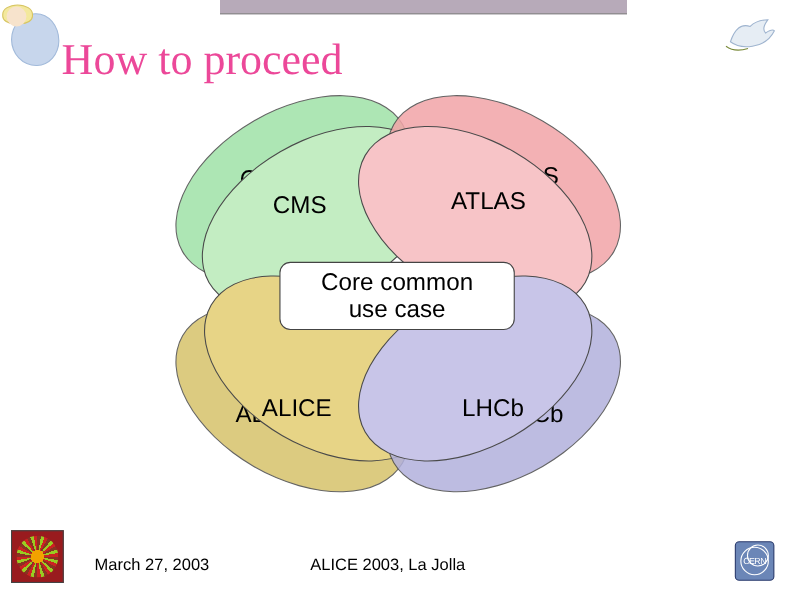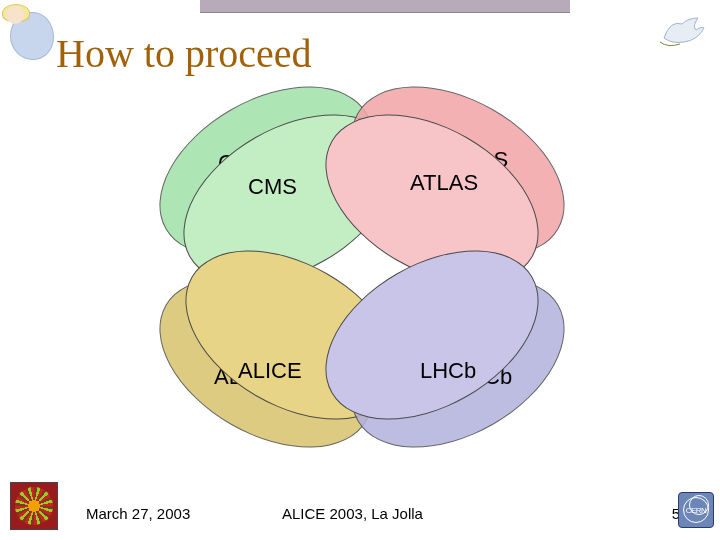--- a/index.html
+++ b/index.html
@@ -63,21 +63,21 @@
     right: 14px;
     width: 48px;
     height: 36px;
   }
   .title {
     position: absolute;
     top: 30px;
     left: 56px;
     font-family: "Times New Roman", Times, serif;
     font-size: 40px;
-    color: #a16207;
+    color: #ec4899;
   }
   .diagram {
     position: absolute;
     top: 100px;
     left: 110px;
     width: 500px;
     height: 380px;
   }
   .ellipse {
     position: absolute;
@@ -136,21 +136,21 @@
     position: absolute;
     inset: 4px;
     background:
       radial-gradient(circle at 50% 50%, #f2a200 0 6px, transparent 6px),
       repeating-conic-gradient(from 0deg, #832 0 10deg, #9c2 10deg 20deg, #c22 20deg 30deg);
     border-radius: 50%;
   }
   .cern-logo {
     position: absolute;
     bottom: 12px;
-    right: 6px;
+    right: 16px;
     width: 34px;
     height: 34px;
     border: 1px solid #2a3a6c;
     border-radius: 4px;
     background: #6b86b7;
     display: flex;
     align-items: center;
     justify-content: center;
     color: #fff;
     font-family: Arial, sans-serif;
@@ -198,20 +198,24 @@
   <div class="ellipse bg" style="left:40px; top:192px; width:230px; height:140px; background:#d6c26b; transform:rotate(30deg);"></div>
   <div class="lbl" style="left:104px; top:264px;">ALICE</div>
   <div class="ellipse" style="left:66px; top:164px; width:230px; height:140px; background:#e7d486; transform:rotate(30deg);"></div>
   <div class="lbl" style="left:128px; top:258px;">ALICE</div>
 
   <div class="ellipse bg" style="left:232px; top:192px; width:230px; height:140px; background:#b2b1dc; transform:rotate(-30deg);"></div>
   <div class="lbl" style="left:346px; top:264px;">LHCb</div>
   <div class="ellipse" style="left:206px; top:164px; width:230px; height:140px; background:#c8c5e8; transform:rotate(-30deg);"></div>
   <div class="lbl" style="left:310px; top:258px;">LHCb</div>
 
+  <div class="center-box" style="left:144px; top:138px; width:180px;">
+    <span style="white-space:pre-line;">Core common
+use case</span>
+  </div>
 </div>
 
 <div class="alice-logo"></div>
 
 <div class="footer-date">March 27, 2003</div>
 <div class="footer-venue">ALICE 2003, La Jolla</div>
 <div class="pagenum">5</div>
 
 <div class="cern-logo">
   <div class="ring" style="width:24px;height:24px;left:4px;top:4px;"></div>

